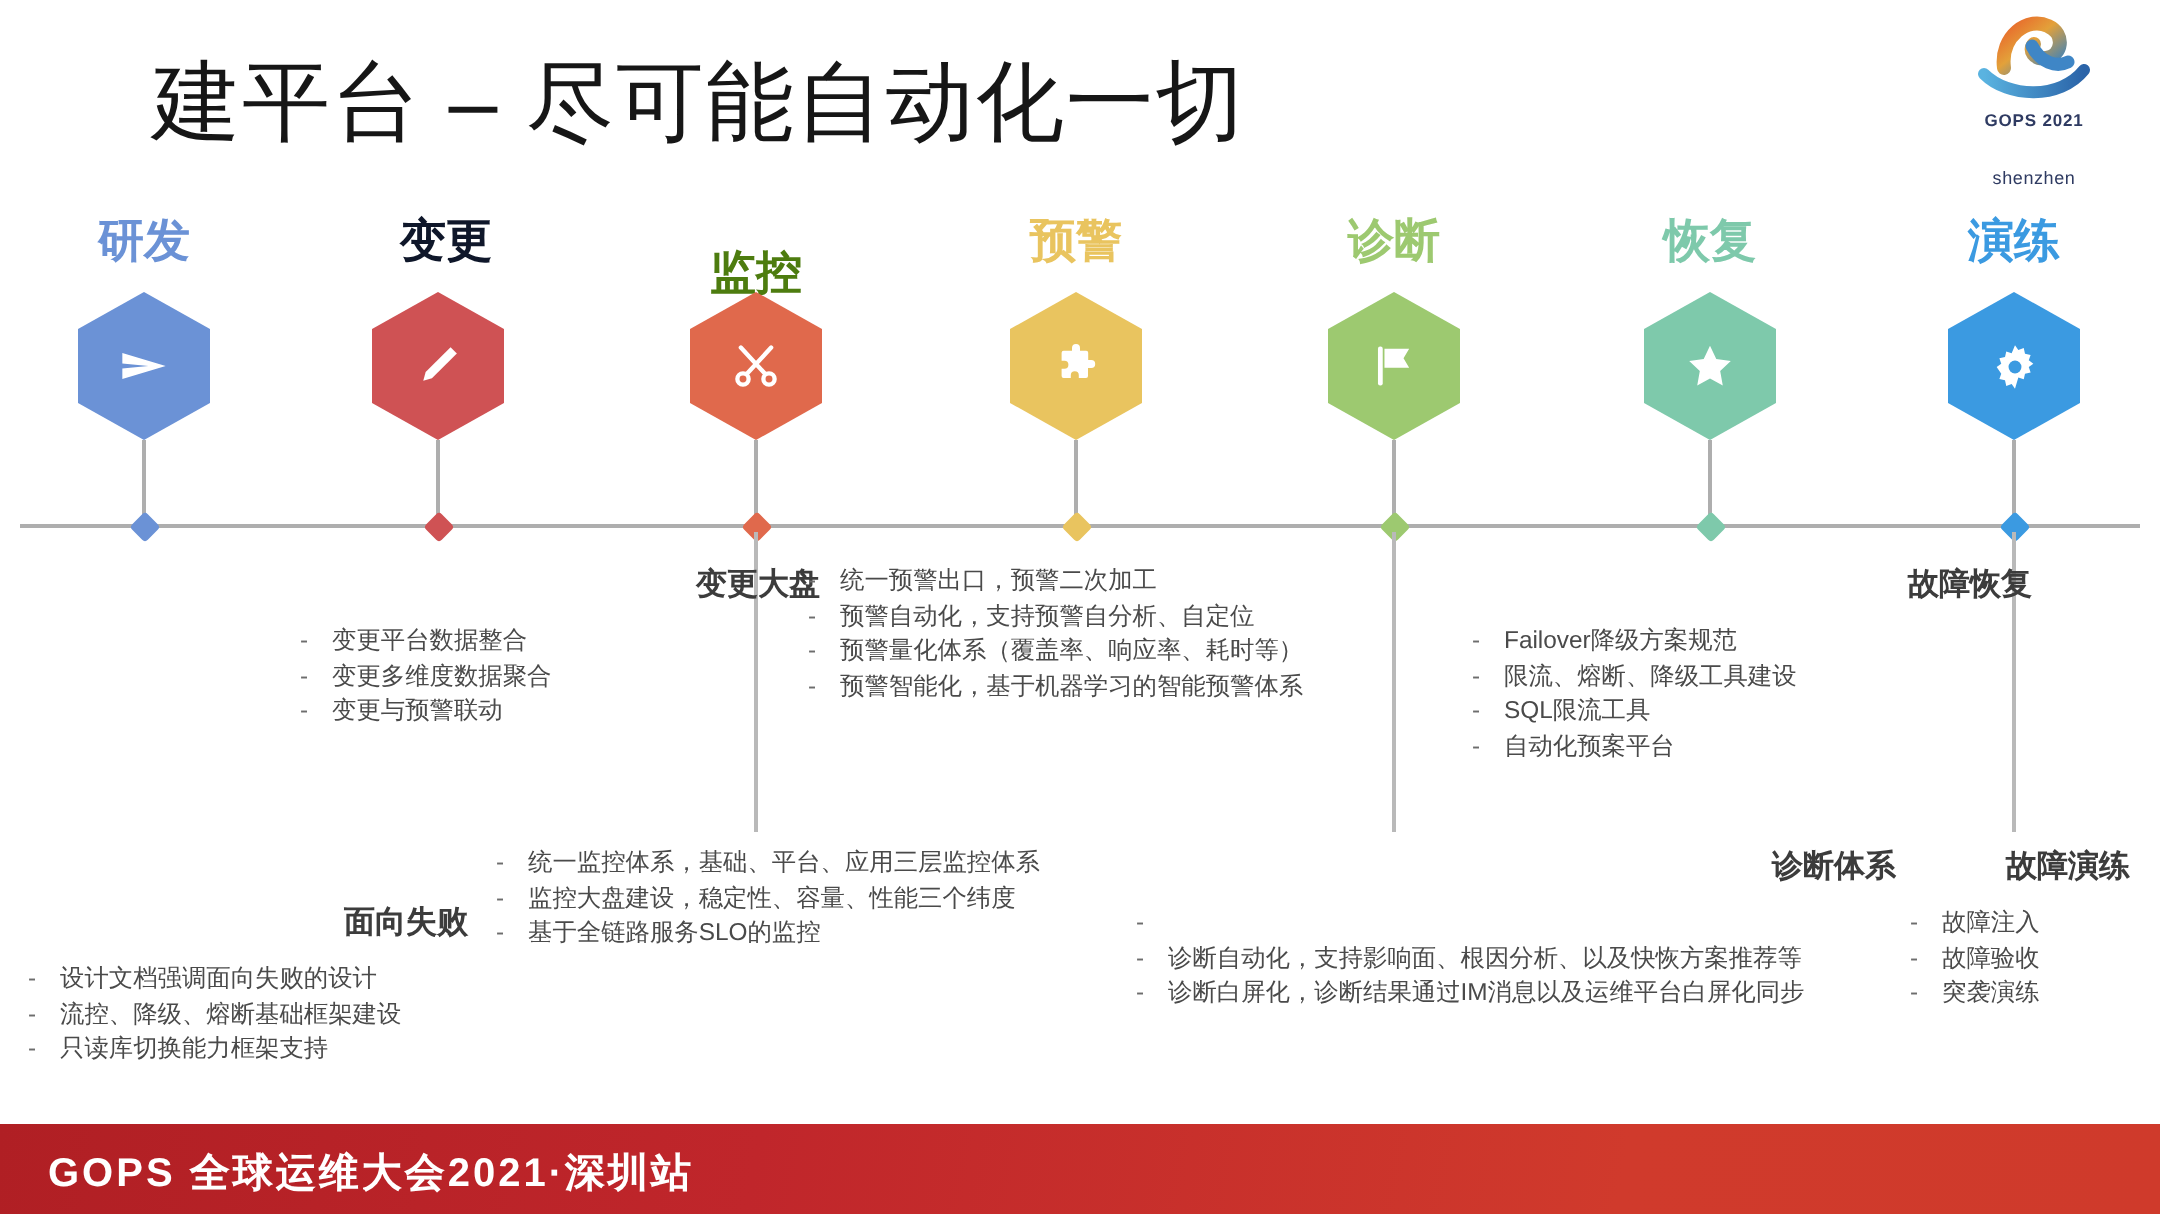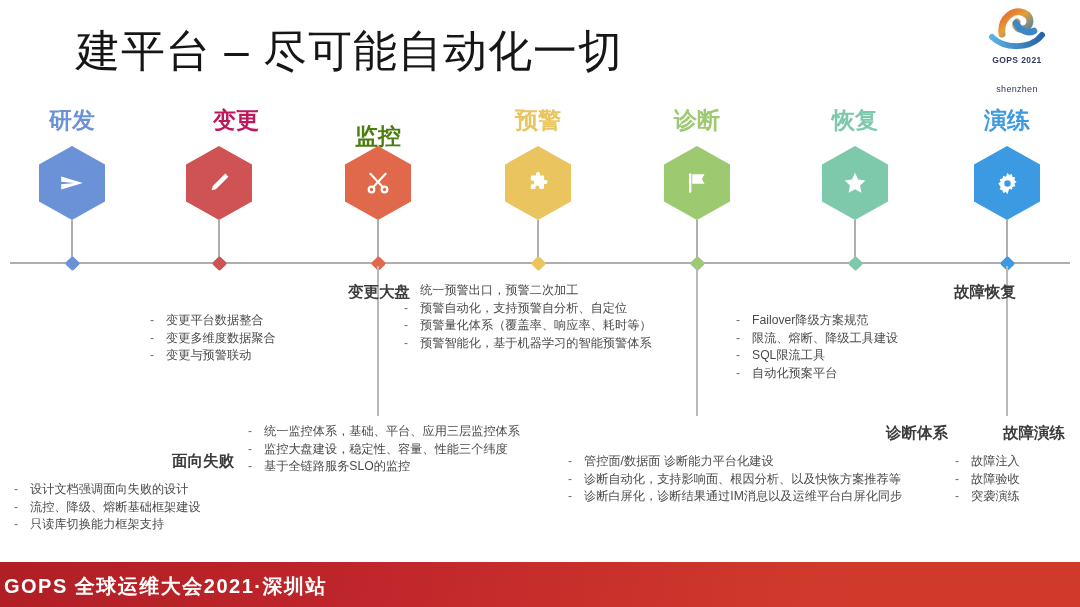--- a/index.html
+++ b/index.html
@@ -68,21 +68,21 @@
   .bullets li .dash{
     display:inline-block;width:16px;flex:0 0 16px;color:#6d6d6d;
   }
 
   
   .footer{
     position:absolute;left:0;bottom:0;width:1080px;height:45px;
     background:linear-gradient(100deg,#b01f24 0%,#c0262b 35%,#d03a2c 75%,#cf3a2b 100%);
   }
   .footer-txt{
-    position:absolute;left:4px;top:11px;
+    position:absolute;left:24px;top:11px;
     font-size:20px;font-weight:bold;color:#ffffff;letter-spacing:1.5px;
     white-space:nowrap;
   }
 </style>
 </head>
 <body>
 
 <div class="slide">
 
   <div class="title">建平台 – 尽可能自动化一切</div>
@@ -114,21 +114,21 @@
 
   <div id="nodes-layer">
       <div class="cat-label" style="left: 12px; top: 105px; width: 120px; color: rgb(107, 146, 214);">研发</div>
       <div class="hex" style="left: 39px; top: 146px; background: rgb(107, 146, 214);">
         <svg width="26" height="26" viewBox="0 0 24 24" fill="#fff">
           <path d="M2 6 L22 12 L2 18 L2 13.2 L14 12 L2 10.8 Z"></path>
         </svg>
       </div>
       <div class="stem" style="left: 71px; top: 220px; height: 42px;"></div>
       <div class="dot" style="left: 66.5px; top: 257.5px; background: rgb(107, 146, 214);"></div>
-      <div class="cat-label" style="left: 176px; top: 105px; width: 120px; color: #be185d;">变更</div>
+      <div class="cat-label" style="left: 163px; top: 105px; width: 120px; color: #0f172a;">变更</div>
       <div class="hex" style="left: 186px; top: 146px; background: rgb(207, 82, 84);">
         <svg width="26" height="26" viewBox="0 0 24 24" fill="#fff">
           <path d="M17.8 3.3 L20.7 6.2 L9.2 17.7 L5.2 18.8 L6.3 14.8 Z"></path>
         </svg>
       </div>
       <div class="stem" style="left: 218px; top: 220px; height: 42px;"></div>
       <div class="dot" style="left: 213.5px; top: 257.5px; background: rgb(207, 82, 84);"></div>
       <div class="cat-label" style="left: 318px; top: 105px; width: 120px; color: #4d7c0f; margin-top: 16px;">监控</div>
       <div class="hex" style="left: 345px; top: 146px; background: rgb(224, 105, 76);">
         <svg width="26" height="26" viewBox="0 0 24 24" fill="none" stroke="#fff" stroke-width="2" stroke-linecap="round">
@@ -276,21 +276,20 @@
           <span>基于全链路服务SLO的监控</span>
         </li>
       </ul>
   </div>
 
   <div class="block" style="left:568px;top:423px;width:380px;">
     <div class="block-title ctr">诊断体系</div>
     <ul class="bullets" id="lb2">
         <li>
           <span class="dash">-</span>
-          <span>管控面/数据面 诊断能力平台化建设</span>
         </li>
         <li>
           <span class="dash">-</span>
           <span>诊断自动化，支持影响面、根因分析、以及快恢方案推荐等</span>
         </li>
         <li>
           <span class="dash">-</span>
           <span>诊断白屏化，诊断结果通过IM消息以及运维平台白屏化同步</span>
         </li>
       </ul>

